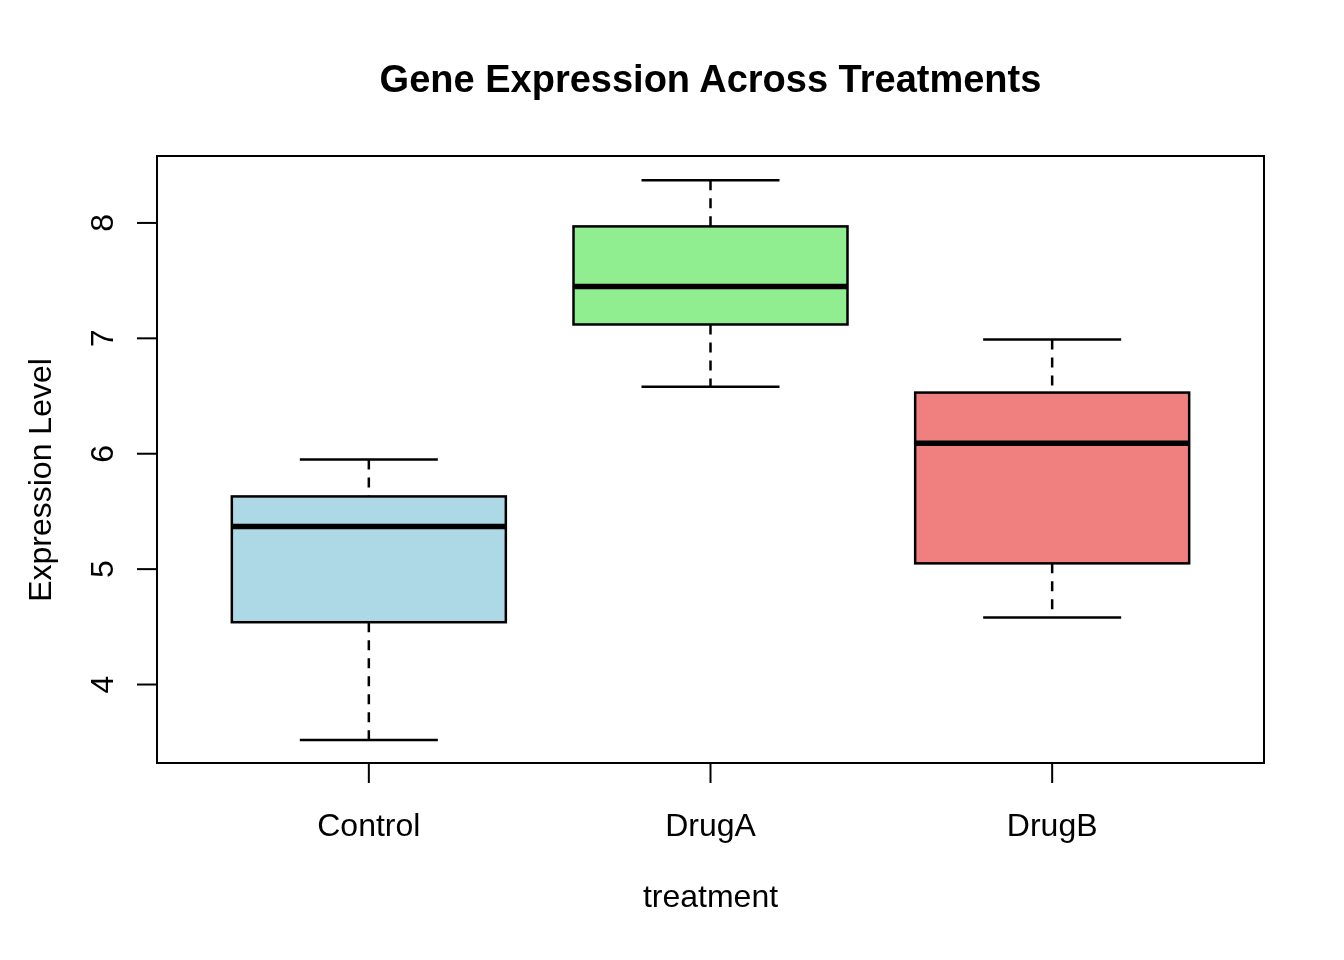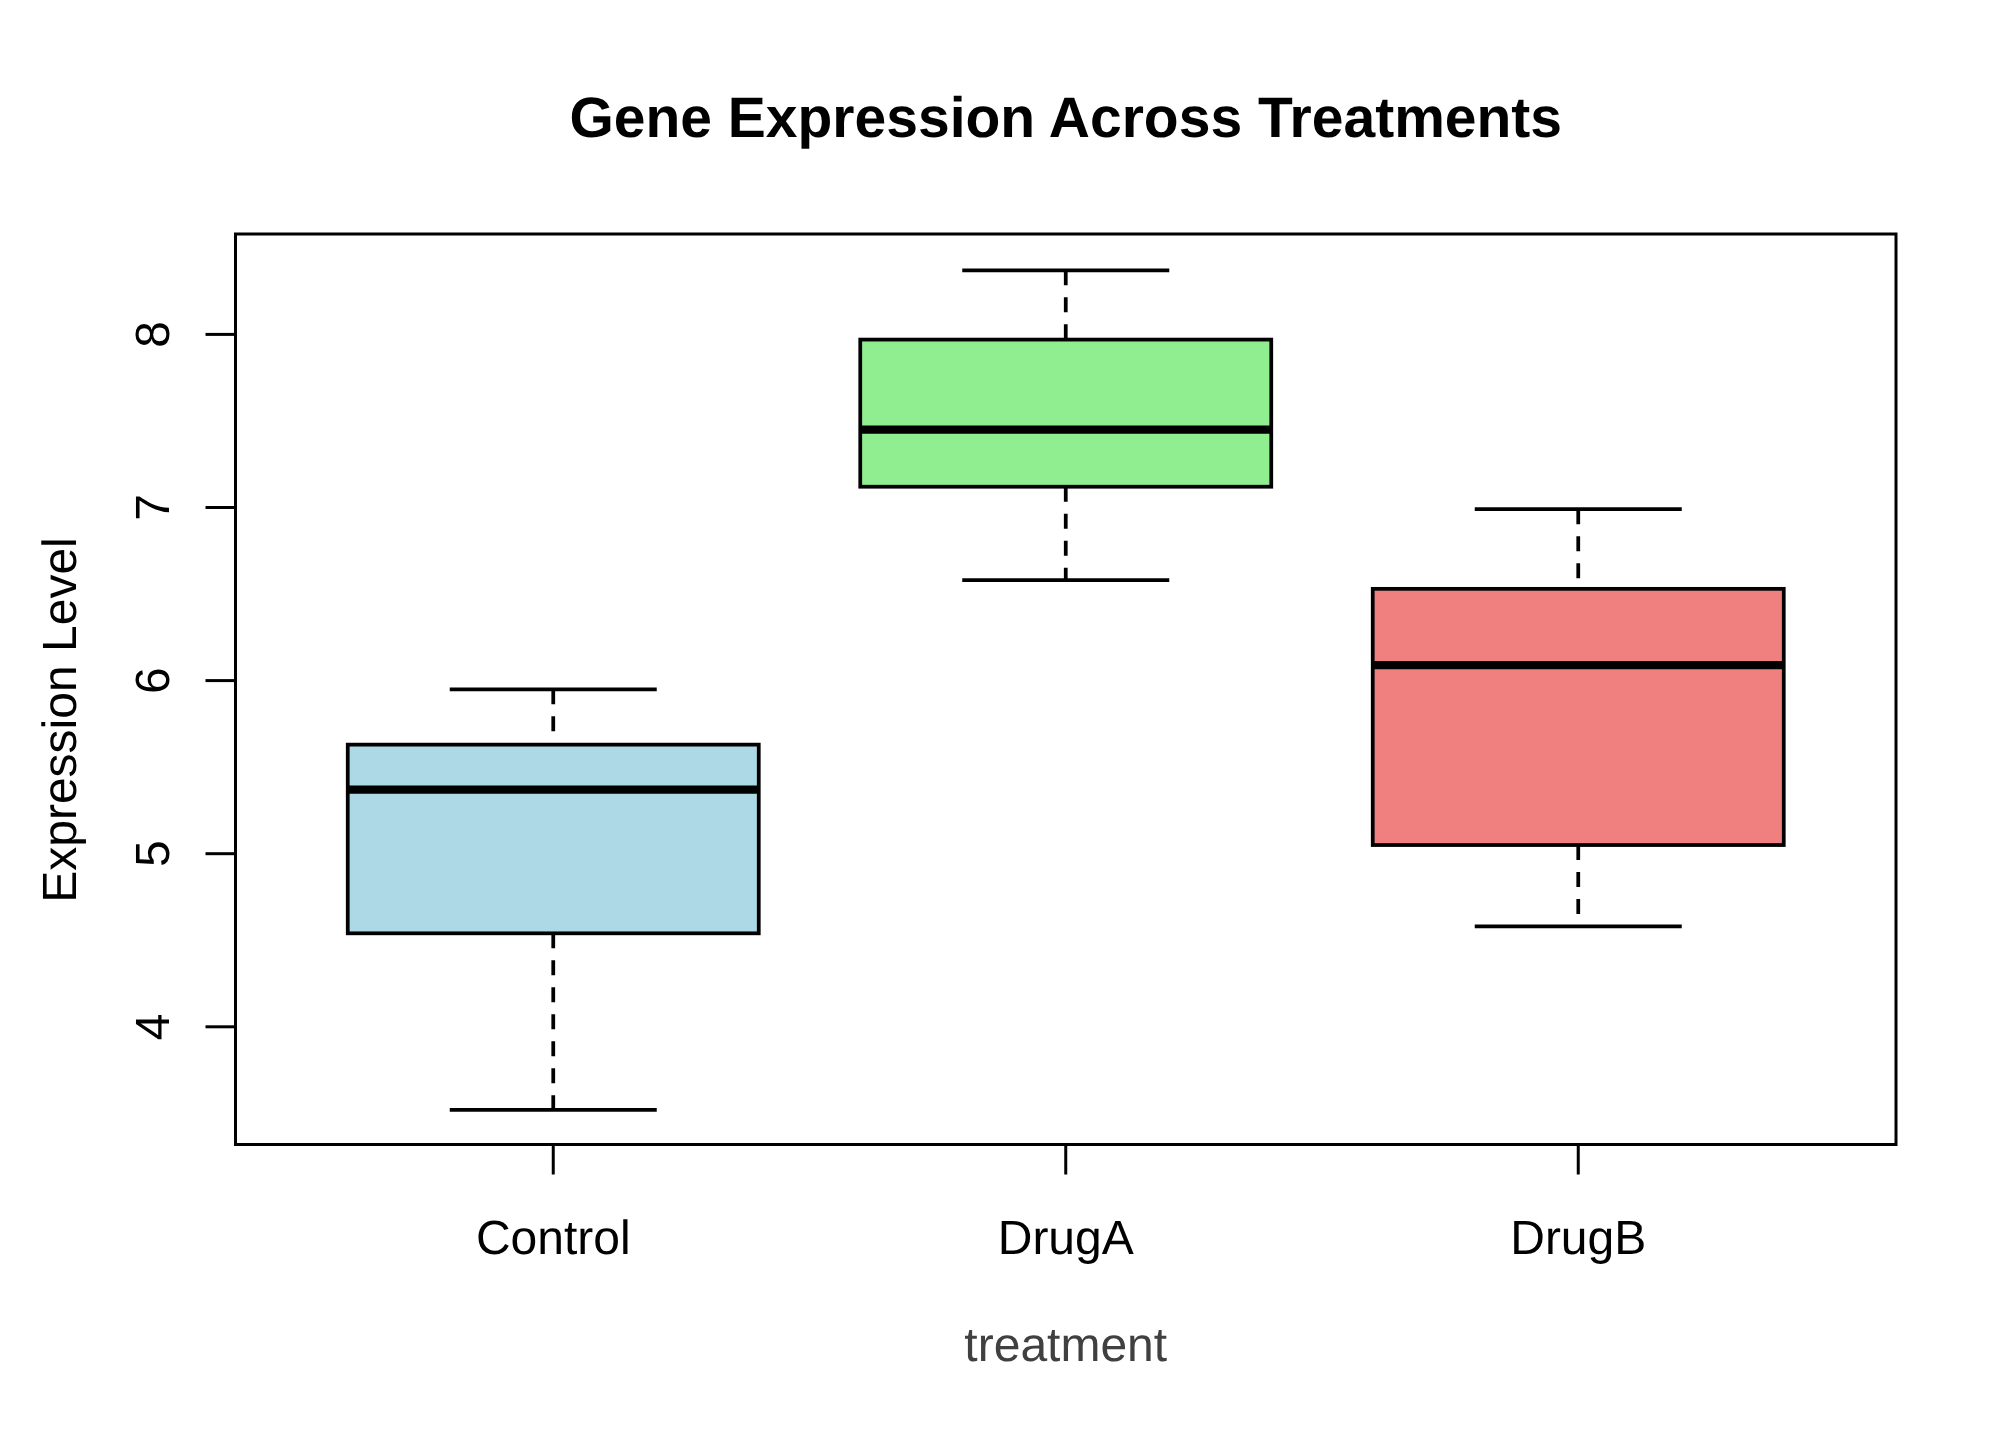--- a/index.html
+++ b/index.html
@@ -27,21 +27,21 @@
     font-size:32px;
     color:#000;
     white-space:nowrap;
   }
   .x-axis-title{
     position:absolute;
     left:157px;top:876px;width:1107px;height:40px;
     line-height:40px;
     text-align:center;
     font-size:32px;
-    color:#404040;
+    color:#000000;
   }
   svg#plot{position:absolute;left:0;top:0;}
   svg text{font-family:"Liberation Sans", sans-serif;fill:#000;}
 </style>
 </head>
 <body>
 
 <div class="canvas">
   <div class="chart-title">Gene Expression Across Treatments</div>
 

